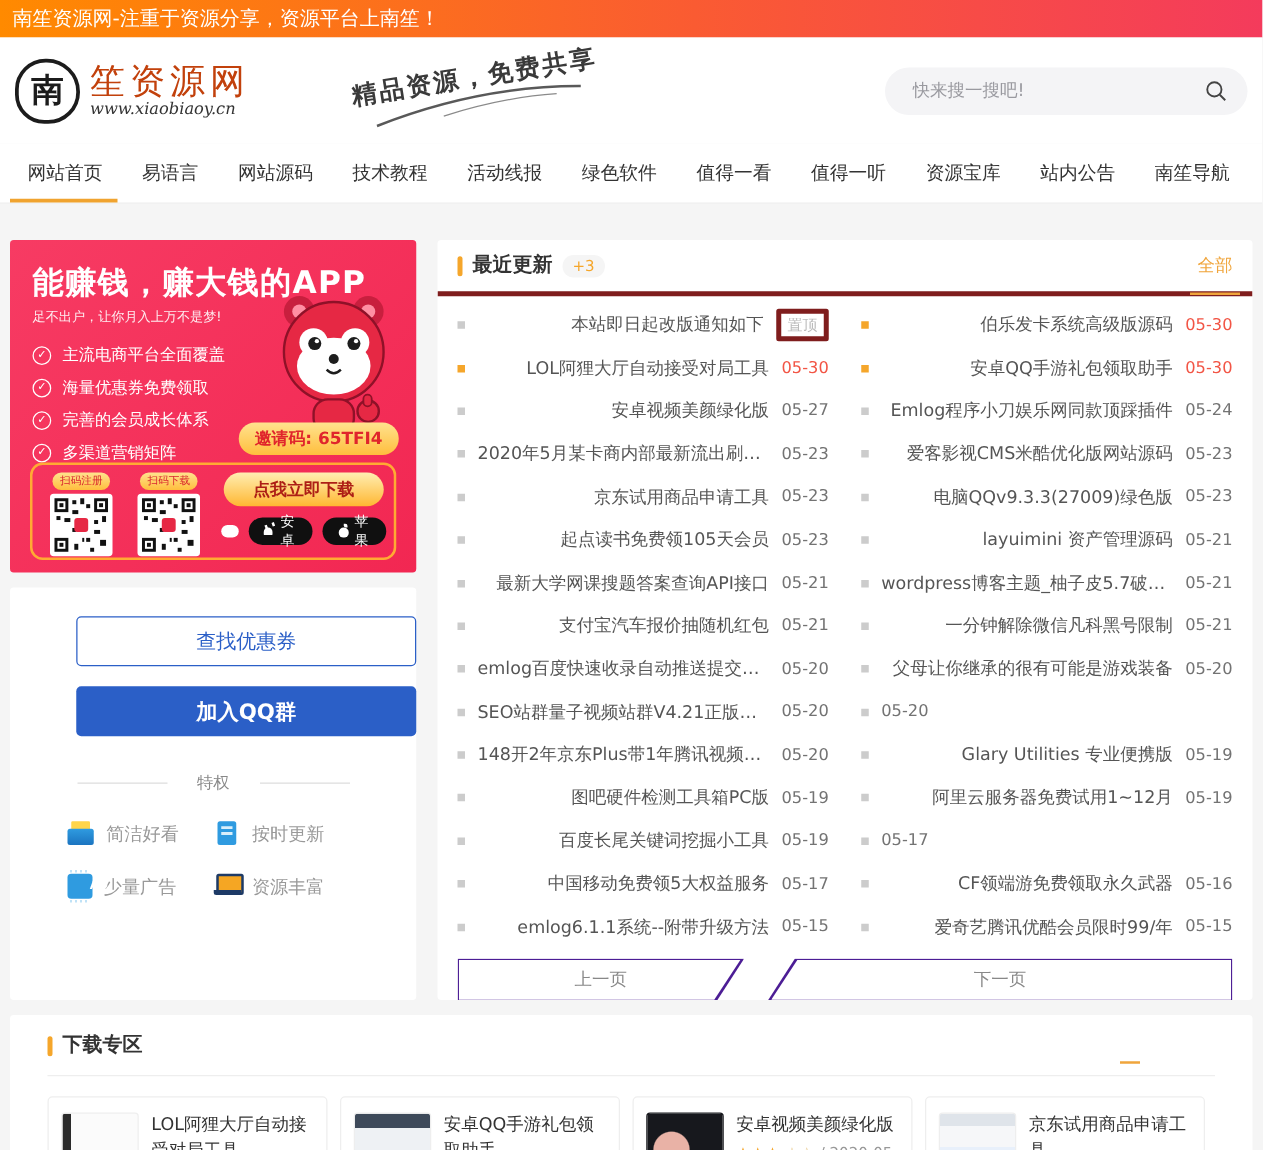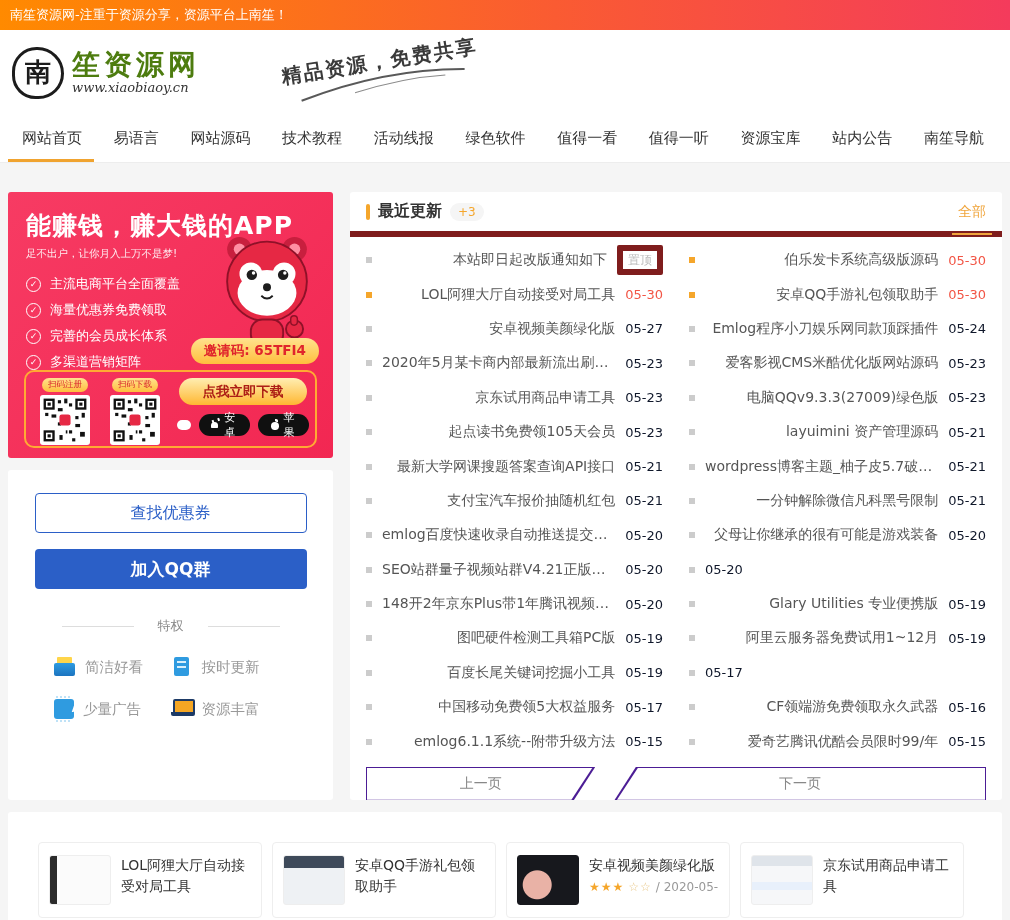--- a/index.html
+++ b/index.html
@@ -2,31 +2,31 @@
 <html><head>
 <meta charset="utf-8">
 <style>
   * { box-sizing: border-box; margin: 0; padding: 0; }
   html,body { width:1010px; height:920px; overflow:hidden; }
   body { font-family:"DejaVu Sans","Liberation Sans",sans-serif; background:#f5f5f5; color:#333; position:relative; }
 
   
   .topbar { height:30px; background:linear-gradient(90deg,#ff8a00 0%,#fa5b32 55%,#f43b5c 100%);
     display:flex; align-items:center; justify-content:space-between; padding:0 10px; }
-  .topbar span, .topbar a { color:#fff; font-size:13px; text-decoration:none;text-align:center; }
+  .topbar span, .topbar a { color:#fff; font-size:16px; text-decoration:none;text-align:center; }
   .topbar-links { display:flex; gap:18px; }
 
   
   .header { height:85px; background:#fff; display:flex; align-items:center; padding:0 12px; position:relative; }
   .logo { display:flex; align-items:center; gap:8px; }
   .logo-circle { width:52px; height:52px; border:3px solid #1c1c1c; border-radius:48% 52% 50% 46%;
     display:flex; align-items:center; justify-content:center; font-size:26px; font-weight:bold;
     font-family:"DejaVu Serif",serif; color:#1c1c1c; }
   .logo-txt { display:flex; flex-direction:column; line-height:1.05; }
-  .logo-name { font-family:"DejaVu Serif",serif; font-weight:bold; font-size:28px; color:#4d7c0f; letter-spacing:4px; }
+  .logo-name { font-family:"DejaVu Serif",serif; font-weight:normal; font-size:28px; color:#c2410c; letter-spacing:4px; }
   .logo-domain { font-family:"DejaVu Serif",serif; font-style:italic; font-size:13px; color:#333; margin-top:2px; }
   .slogan { position:absolute; left:282px; top:18px; transform:rotate(-9deg); text-align:center; }
   .slogan-text { font-family:"DejaVu Serif",serif; font-weight:bold; font-size:20px; color:#3a3a3a; letter-spacing:2px; }
   .search { margin-left:auto; width:290px; height:38px; background:#f4f4f6; border-radius:19px;
     display:flex; align-items:center; padding:0 16px 0 22px; }
   .search input { flex:1; border:none; outline:none; background:transparent; font-size:14px; color:#333;
     font-family:inherit; }
   .search input::placeholder { color:#9a9aa0; }
 
   
@@ -71,21 +71,21 @@
     background:#fff; border-radius:5px 5px 1px 1px; }
   .android-icon::after { content:""; position:absolute; left:1px; top:0; width:2px; height:3px;
     background:#fff; transform:rotate(-20deg); box-shadow:6px 0 0 #fff; }
   .apple-icon::before { content:""; position:absolute; left:1px; top:2px; width:8px; height:8px;
     background:#fff; border-radius:50% 50% 46% 46%; }
   .apple-icon::after { content:""; position:absolute; left:5px; top:-1px; width:3px; height:3px;
     background:#fff; border-radius:0 60% 0 60%; }
 
   
   .side-card { margin-top:12px; height:330px; background:#fff; border-radius:3px; padding-top:23px;
-    display:flex; flex-direction:column; align-items:center; }
+    display:flex; flex-direction:column; align-items:flex-end; }
   .btn-coupon { width:272px; height:40px; background:#fff; border:1px solid #2b5fc7; border-radius:4px;
     color:#2b5fc7; font-size:16px; cursor:pointer; font-family:inherit; }
   .btn-qq { width:272px; height:40px; margin-top:16px; background:#2b5fc7; border:none; border-radius:4px;
     color:#fff; font-size:17px; font-weight:bold; cursor:pointer; font-family:inherit; }
   .divider { margin-top:28px; display:flex; align-items:center; gap:24px; width:100%; justify-content:center; }
   .divider .line { width:72px; height:1px; background:#ddd; }
   .divider .lbl { font-size:13px; color:#888; }
   .priv-grid { margin-top:22px; width:100%; padding:0 46px; display:grid; grid-template-columns:1fr 1fr;
     row-gap:22px; }
   .priv-item { display:flex; align-items:center; gap:9px; }
@@ -106,34 +106,34 @@
     background:repeating-linear-gradient(90deg,#bfe2f7 0 2px,transparent 2px 4px); }
   .ad-icon::after { content:""; position:absolute; left:2px; bottom:-3px; width:16px; height:2px;
     background:repeating-linear-gradient(90deg,#bfe2f7 0 2px,transparent 2px 4px); }
   .laptop-icon::before { content:""; position:absolute; left:2px; top:0; width:18px; height:13px;
     background:#f5a623; border:2px solid #1d3a66; border-radius:2px; }
   .laptop-icon::after { content:""; position:absolute; left:0; top:13px; width:22px; height:4px;
     background:#1d3a66; border-radius:0 0 2px 2px; }
 
   
   .main-card { flex:1; height:608px; background:#fff; border-radius:3px; overflow:hidden; }
-  .card-head { height:45px; display:flex; align-items:center; padding:0 16px; border-bottom:6px solid #7f1d1d; }
+  .card-head { height:45px; display:flex; align-items:center; padding:0 16px; border-bottom:4px solid #7f1d1d; }
   .mark { width:4px; height:16px; background:#f5a62b; border-radius:2px; }
   .card-title { font-size:16px; font-weight:bold; color:#333; margin-left:8px; }
   .badge { margin-left:8px; background:#f5f5f5; color:#f5a62b; font-size:12px; padding:2px 8px; border-radius:10px; }
   .all-link { margin-left:auto; color:#f0a53c; font-size:14px; position:relative; cursor:pointer; }
   .all-link::after { content:""; position:absolute; left:-6px; right:-6px; bottom:-14px; height:2px; background:#f0a53c; }
   .list-wrap { display:flex; gap:26px; padding:6px 16px 0; }
   .list-wrap ul { flex:1; min-width:0; list-style:none;text-align:right; }
   .row { height:34.4px; display:flex; align-items:center; gap:10px; cursor:pointer; }
   .bullet { width:6px; height:6px; background:#ccc; flex-shrink:0; }
   .row.hot .bullet { background:#f5a62b; }
   .row-title { flex:1; font-size:14px; color:#555; white-space:nowrap; overflow:hidden; text-overflow:ellipsis; }
-  .row-tag { font-size:12px; color:#bbb; border:6px solid #7f1d1d; border-radius:2px; padding:0 5px; line-height:18px; }
-  .row-date { font-size:13px; color:#0f172a; flex-shrink:0; }
+  .row-tag { font-size:12px; color:#bbb; border:4px solid #7f1d1d; border-radius:2px; padding:0 5px; line-height:18px; }
+  .row-date { font-size:13px; color:#737373; flex-shrink:0; }
   .row.hot .row-date { color:#f25545; }
   .pager { margin:8px 16px 0; display:flex; justify-content:space-between; }
   .page-btn { position:relative; height:34px; background:#4c1d95; cursor:pointer; }
   .page-btn .pb-bg { position:absolute; inset:1px; background:#fff; }
   .page-btn .pb-label { position:absolute; inset:0; display:flex; align-items:center; justify-content:center;
     font-size:14px; color:#888; }
   .page-prev { width:37%; clip-path:polygon(0 0,100% 0,calc(100% - 22px) 100%,0 100%); }
   .page-prev .pb-bg { clip-path:polygon(0 0,calc(100% - 2px) 0,calc(100% - 23px) 100%,0 100%); }
   .page-next { width:60%; clip-path:polygon(22px 0,100% 0,100% 100%,0 100%); }
   .page-next .pb-bg { clip-path:polygon(23px 0,100% 0,100% 100%,2px 100%); }
@@ -177,20 +177,27 @@
     <div class="logo-txt">
       <span class="logo-name">笙资源网</span>
       <span class="logo-domain">www.xiaobiaoy.cn</span>
     </div>
   </div>
   <div class="slogan">
     <div class="slogan-text">精品资源，免费共享</div>
     <svg width="178" height="16" viewBox="0 0 178 16">
       <path d="M6 13 Q 92 -6 172 7" stroke="#3c3c3c" stroke-width="2" fill="none" opacity="0.85"></path>
       <path d="M60 13.5 Q 110 6 152 10" stroke="#3c3c3c" stroke-width="1" fill="none" opacity="0.6"></path>
+    </svg>
+  </div>
+  <div class="search">
+    <input type="text" placeholder="快来搜一搜吧!" style="">
+    <svg width="18" height="18" viewBox="0 0 18 18">
+      <circle cx="7.5" cy="7.5" r="5.7" stroke="#444" stroke-width="1.5" fill="none"></circle>
+      <line x1="11.8" y1="11.8" x2="16.2" y2="16.2" stroke="#444" stroke-width="1.5"></line>
     </svg>
   </div>
 </div>
 
 <div class="nav" id="nav">
     <div class="nav-item active">
     <span>网站首页</span>
   </div>
     <div class="nav-item">
     <span>易语言</span>
@@ -591,20 +598,29 @@
       </div>
       <div class="page-btn page-next">
         <span class="pb-bg"></span>
         <span class="pb-label">下一页</span>
       </div>
     </div>
   </div>
 </div>
 
 <div class="dl-section">
+  <div class="dl-head">
+    <span class="mark"></span>
+    <span class="card-title">下载专区</span>
+    <div class="dl-tabs" id="dl-tabs">
+        <span class="dl-tab active"></span>
+        <span class="dl-tab"></span>
+        <span class="dl-tab"></span>
+      </div>
+  </div>
   <div class="dl-cards" id="dl-cards">
       <div class="dl-card">
     <div class="thumb thumb-1"></div>
     <div class="dl-info">
       <div class="dl-title">LOL阿狸大厅自动接受对局工具</div>
 
     </div>
   </div>
       <div class="dl-card">
     <div class="thumb thumb-2"></div>

